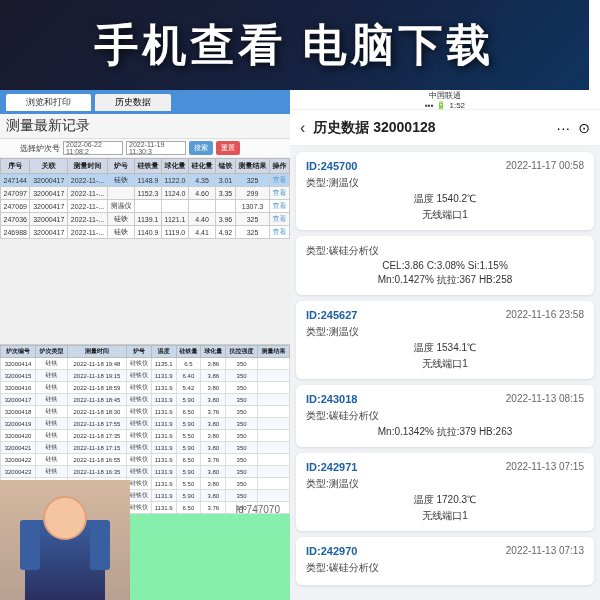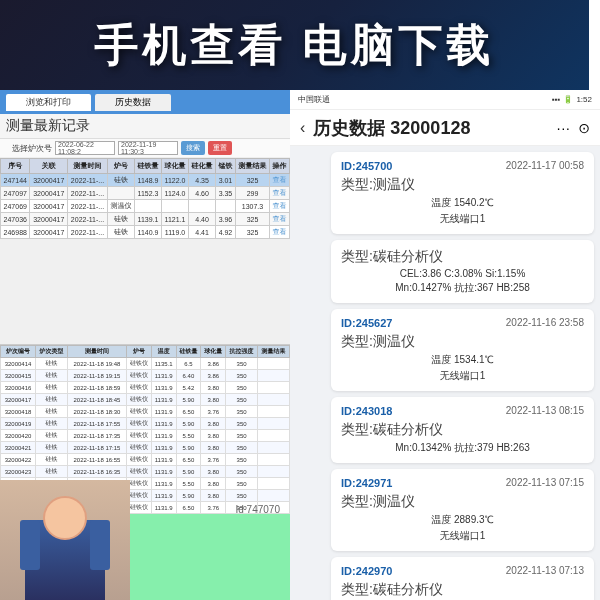--- a/index.html
+++ b/index.html
@@ -106,21 +106,21 @@
       font-size: 14px;
       color: #333;
       padding: 3px 6px;
       background: #f5f5f5;
       border-bottom: 1px solid #ddd;
     }
 
     .ui-filter-row {
       display: flex;
       align-items: center;
-      padding: 2px 12px;
+      padding: 2px 20px;
       gap: 3px;
       background: #fafafa;
       border-bottom: 1px solid #eee;
     }
 
     .ui-table {
       width: 100%;
       font-size: 7px;
       border-collapse: collapse;
     }
@@ -211,20 +211,21 @@
     .mobile-status-bar {
       height: 20px;
       background: #fff;
       display: flex;
       align-items: center;
       justify-content: space-between;
       padding: 0 8px;
       font-size: 8px;
       color: #333;
       border-bottom: 1px solid #eee;
+      flex-direction: column;
     }
     .mobile-status-icons {
       display: flex;
       gap: 3px;
       align-items: center;
     }
 
     .mobile-header {
       height: 36px;
       background: #fff;
@@ -232,59 +233,58 @@
       align-items: center;
       padding: 0 10px;
       gap: 8px;
       border-bottom: 1px solid #eee;
     }
     .back-arrow {
       font-size: 16px;
       color: #333;
     }
     .mobile-title {
-      font-size: 18px;
+      font-size: 14px;
       font-weight: bold;
       color: #222;
       flex: 1;
     }
 
     .mobile-content {
       height: 454px;
       overflow-y: auto;
       background: #f0f2f5;
       padding: 6px;
     }
 
     .data-card {
       background: #fff;
       border-radius: 6px;
       padding: 8px 10px;
       margin-bottom: 6px;
       box-shadow: 0 1px 3px rgba(0,0,0,0.1);
-      margin-left: 35px;
     }
     .card-header {
       display: flex;
       justify-content: space-between;
       margin-bottom: 4px;
     }
     .card-id {
       font-size: 11px;
       font-weight: bold;
       color: #1a5fa8;
     }
     .card-date {
       font-size: 10px;
       color: #666;
     }
     .card-type-row {
       display: flex;
       justify-content: space-between;
-      font-size: 14px;
+      font-size: 10px;
       color: #444;
       margin-bottom: 2px;
     }
     .card-data-row {
       font-size: 10px;
       color: #333;
       margin-top: 2px;
       text-align: center;
     }
 
@@ -684,21 +684,21 @@
       <div class="data-card">
         <div class="card-header">
           <span class="card-id">ID:242971</span>
           <span class="card-date">2022-11-13 07:15</span>
         </div>
         <div class="card-type-row">
           <span><span>类型:</span><span>测温仪</span></span>
         </div>
         <div class="card-data-row">
           <span>温度</span>
-          <span>2889.3℃</span>
+          <span>1720.3℃</span>
         </div>
         <div class="card-data-row">
           <span>无线端口1</span>
         </div>
       </div>
 
       <div class="data-card">
         <div class="card-header">
           <span class="card-id">ID:242970</span>
           <span class="card-date">2022-11-13 07:13</span>

